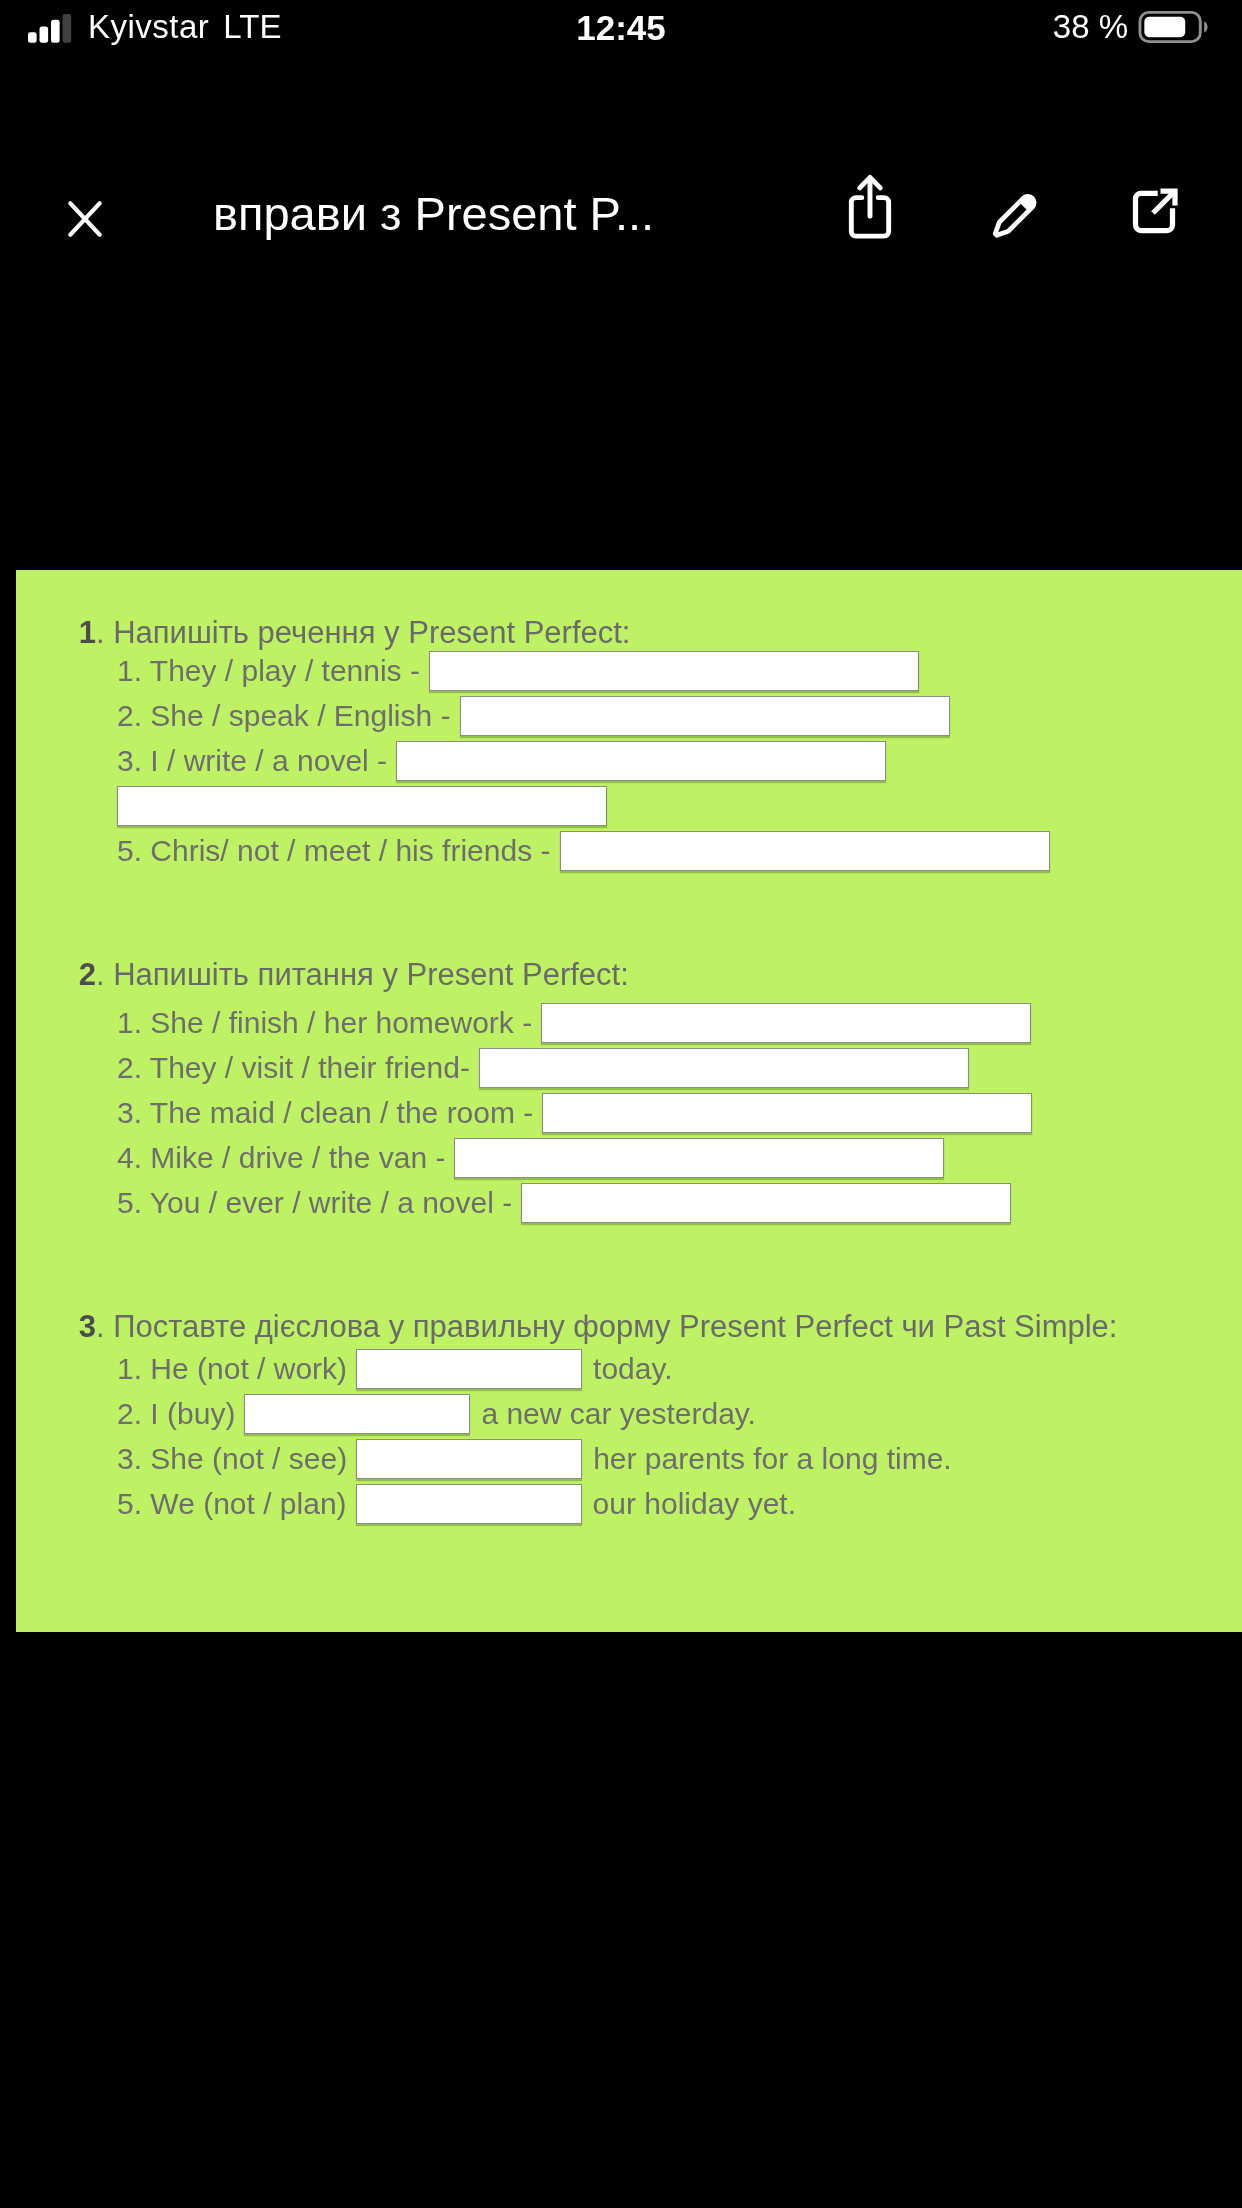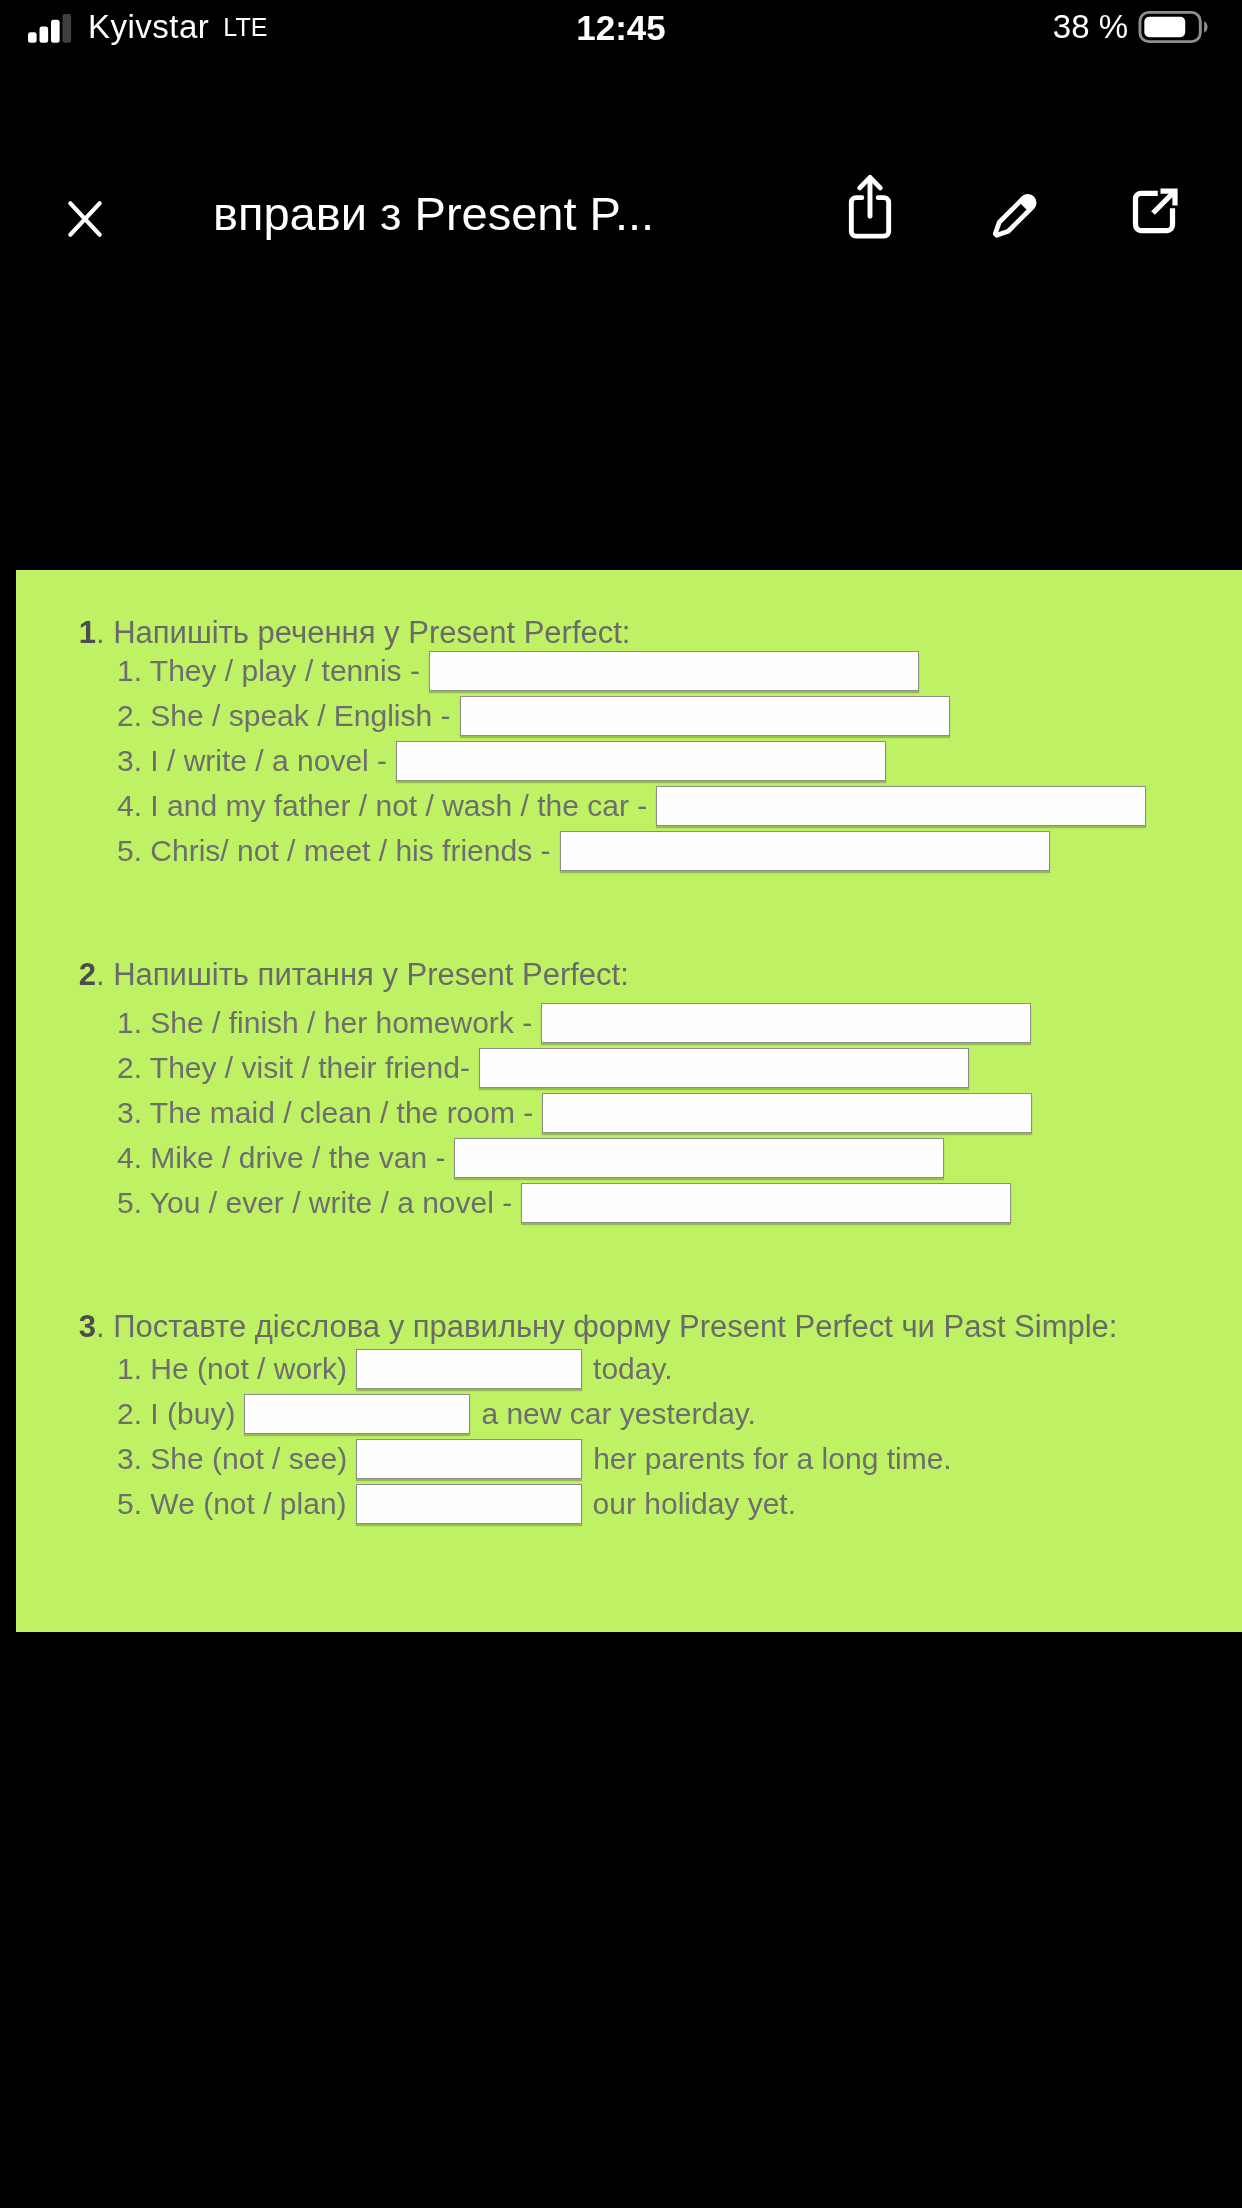--- a/index.html
+++ b/index.html
@@ -6,21 +6,21 @@
   #screen{
     position:relative;width:1242px;height:1704px;margin:0 auto;
     background:#000;overflow:hidden;
     font-family:"Liberation Sans","DejaVu Sans",sans-serif;
     -webkit-font-smoothing:antialiased;
   }
   
   .status-bar{position:absolute;top:0;left:0;width:100%;height:62px;color:#fff;}
   .sb-left{position:absolute;left:28px;top:8px;display:flex;align-items:center;gap:14px;}
   .sb-carrier{font-size:33px;letter-spacing:.5px;}
-  .sb-network{font-size:25px;}
+  .sb-network{font-size:33px;}
   .sb-time{position:absolute;left:0;top:8px;width:100%;text-align:center;font-size:35px;font-weight:600;}
   .sb-right{position:absolute;right:30px;top:8px;display:flex;align-items:center;gap:10px;}
   .sb-batt-pct{font-size:33px;}
   
   .app-header{position:absolute;top:70px;left:0;width:100%;height:145px;}
   .hdr-close{position:absolute;left:60px;top:124px;width:50px;height:50px;cursor:pointer;}
   .hdr-title{position:absolute;left:213px;top:116px;font-size:47px;color:#fff;white-space:nowrap;}
   .hdr-btn{position:absolute;cursor:pointer;}
   .hdr-share{left:842px;top:100px;}
   .hdr-edit{left:982px;top:112px;}
@@ -105,21 +105,20 @@
       </div>
       <div class="row">
         <span class="lbl">2. She / speak / English -</span>
         <span class="ans"></span>
       </div>
       <div class="row">
         <span class="lbl">3. I / write / a novel -</span>
         <span class="ans"></span>
       </div>
       <div class="row">
-        <span class="lbl">4. I and my father / not / wash / the car -</span>
         <span class="ans"></span>
       </div>
       <div class="row">
         <span class="lbl">5. Chris/ not / meet / his friends -</span>
         <span class="ans"></span>
       </div>
     </div>
 
     <div id="sec2-h" class="sec heading">
       <span class="h-num">2</span><span>. Напишіть питання у Present Perfect:</span>

